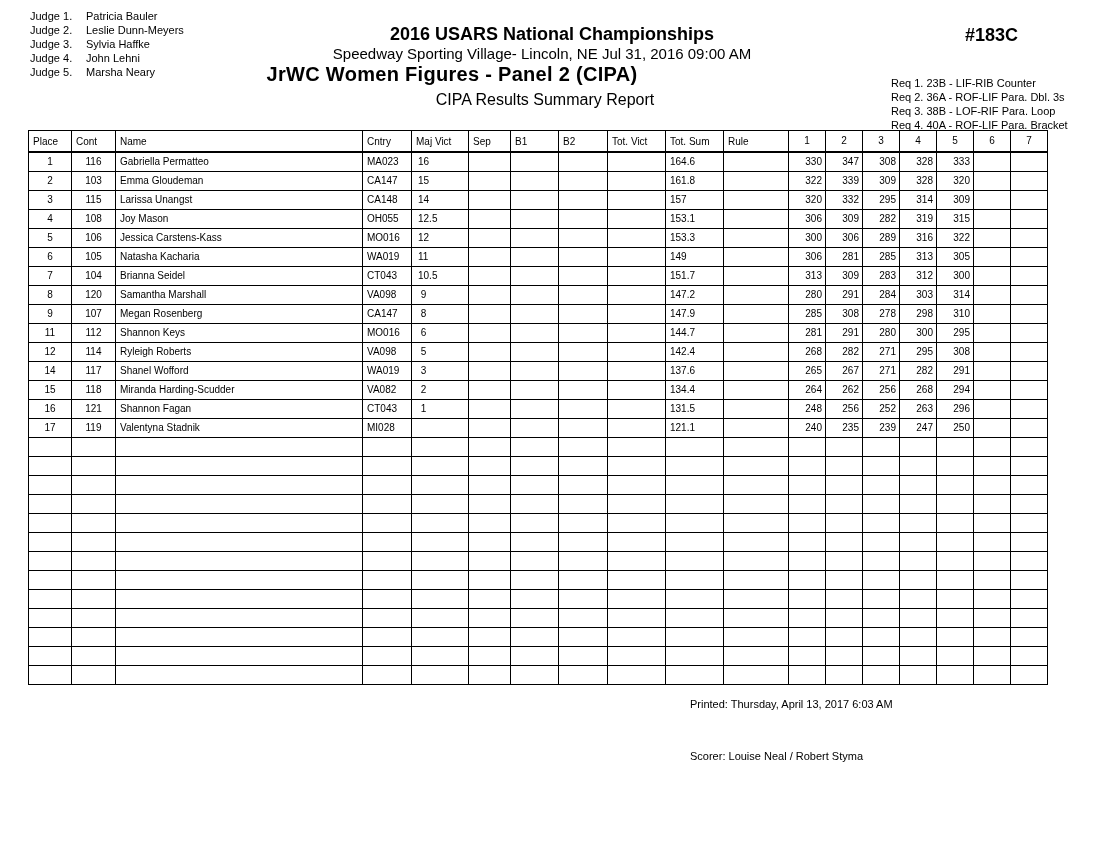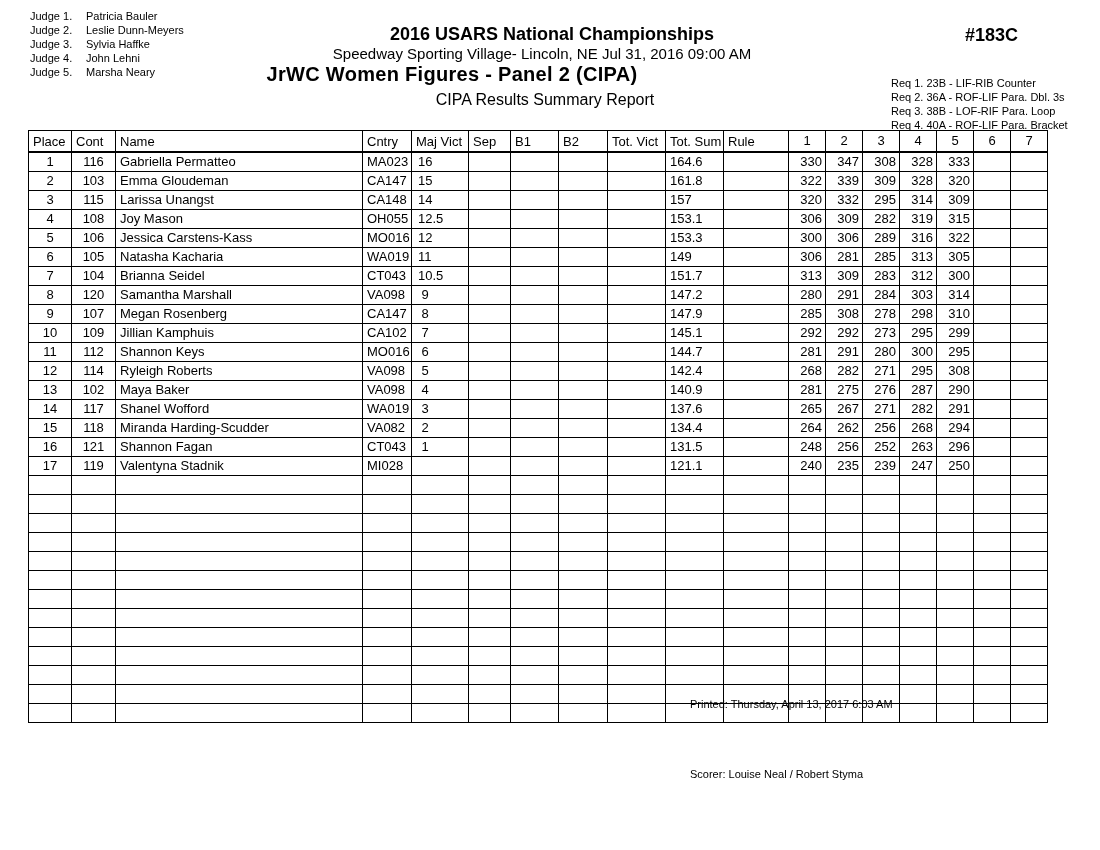--- a/index.html
+++ b/index.html
@@ -11,21 +11,21 @@
   .title1 { left:0; width:1100px; text-align:center; top:24px; font-size:18px; font-weight:bold; }
   .title1 span { position:relative; left:2px; }
   .venue { left:0; width:1100px; text-align:center; top:45px; font-size:15px; }
   .venue span { position:relative; left:-8px; }
   .event { left:0; width:900px; text-align:center; top:63px; font-size:20px; font-weight:bold; letter-spacing:0.3px; }
   .event span { position:relative; left:2px; }
   .report { left:0; width:1100px; text-align:center; top:91px; font-size:16px; }
   .report span { position:relative; left:-5px; }
   .evnum { left:965px; top:25px; font-size:18px; font-weight:bold; }
   .reqs { left:891px; top:44px; font-size:11px; line-height:14px;margin-top:32px; }
-  table.res { position:absolute; left:28px; top:130px; border-collapse:collapse; table-layout:fixed; font-size:13px;border-radius:23px; }
+  table.res { position:absolute; left:28px; top:130px; border-collapse:collapse; table-layout:fixed; font-size:10px;border-radius:23px; }
   table.res td, table.res th { border:1px solid #000; height:18px; padding:0 0 0 4px; font-weight:normal;
          overflow:hidden; white-space:nowrap; text-align:left; line-height:18px; }
   table.res thead th { border-bottom:2px solid #000; padding-top:2px; height:16px; }
   table.res th.num, table.res td.num { text-align:right; padding:0 3px 0 0; }
   table.res th.ctr { text-align:center; padding:0; }
   table.res td.c { text-align:center; padding:0; }
   .footer { left:690px; font-size:11px; }
 </style>
 </head>
 <body>
@@ -269,40 +269,20 @@
         <td></td>
         <td class="num">285</td>
         <td class="num">308</td>
         <td class="num">278</td>
         <td class="num">298</td>
         <td class="num">310</td>
         <td></td>
         <td></td>
       </tr>
       <tr>
-        <td class="c">10</td>
-        <td class="c">109</td>
-        <td>Jillian Kamphuis</td>
-        <td>CA102</td>
-        <td style="padding-left: 6px; white-space: pre;"> 7</td>
-        <td></td>
-        <td></td>
-        <td></td>
-        <td></td>
-        <td style="padding-left: 4px;">145.1</td>
-        <td></td>
-        <td class="num">292</td>
-        <td class="num">292</td>
-        <td class="num">273</td>
-        <td class="num">295</td>
-        <td class="num">299</td>
-        <td></td>
-        <td></td>
-      </tr>
-      <tr>
         <td class="c">11</td>
         <td class="c">112</td>
         <td>Shannon Keys</td>
         <td>MO016</td>
         <td style="padding-left: 6px; white-space: pre;"> 6</td>
         <td></td>
         <td></td>
         <td></td>
         <td></td>
         <td style="padding-left: 4px;">144.7</td>
@@ -329,40 +309,20 @@
         <td></td>
         <td class="num">268</td>
         <td class="num">282</td>
         <td class="num">271</td>
         <td class="num">295</td>
         <td class="num">308</td>
         <td></td>
         <td></td>
       </tr>
       <tr>
-        <td class="c">13</td>
-        <td class="c">102</td>
-        <td>Maya Baker</td>
-        <td>VA098</td>
-        <td style="padding-left: 6px; white-space: pre;"> 4</td>
-        <td></td>
-        <td></td>
-        <td></td>
-        <td></td>
-        <td style="padding-left: 4px;">140.9</td>
-        <td></td>
-        <td class="num">281</td>
-        <td class="num">275</td>
-        <td class="num">276</td>
-        <td class="num">287</td>
-        <td class="num">290</td>
-        <td></td>
-        <td></td>
-      </tr>
-      <tr>
         <td class="c">14</td>
         <td class="c">117</td>
         <td>Shanel Wofford</td>
         <td>WA019</td>
         <td style="padding-left: 6px; white-space: pre;"> 3</td>
         <td></td>
         <td></td>
         <td></td>
         <td></td>
         <td style="padding-left: 4px; margin-left: 40px;">137.6</td>
@@ -692,13 +652,13 @@
         <td></td>
         <td></td>
         <td></td>
         <td></td>
         <td></td>
       </tr>
     </tbody>
 </table>
 
 <div class="abs footer" style="top:698px">Printed:  Thursday, April 13, 2017  6:03 AM</div>
-<div class="abs footer" style="top:768px">Scorer:  Louise Neal / Robert Styma</div>
+<div class="abs footer" style="top:750px">Scorer:  Louise Neal / Robert Styma</div>
 
 </body></html>

